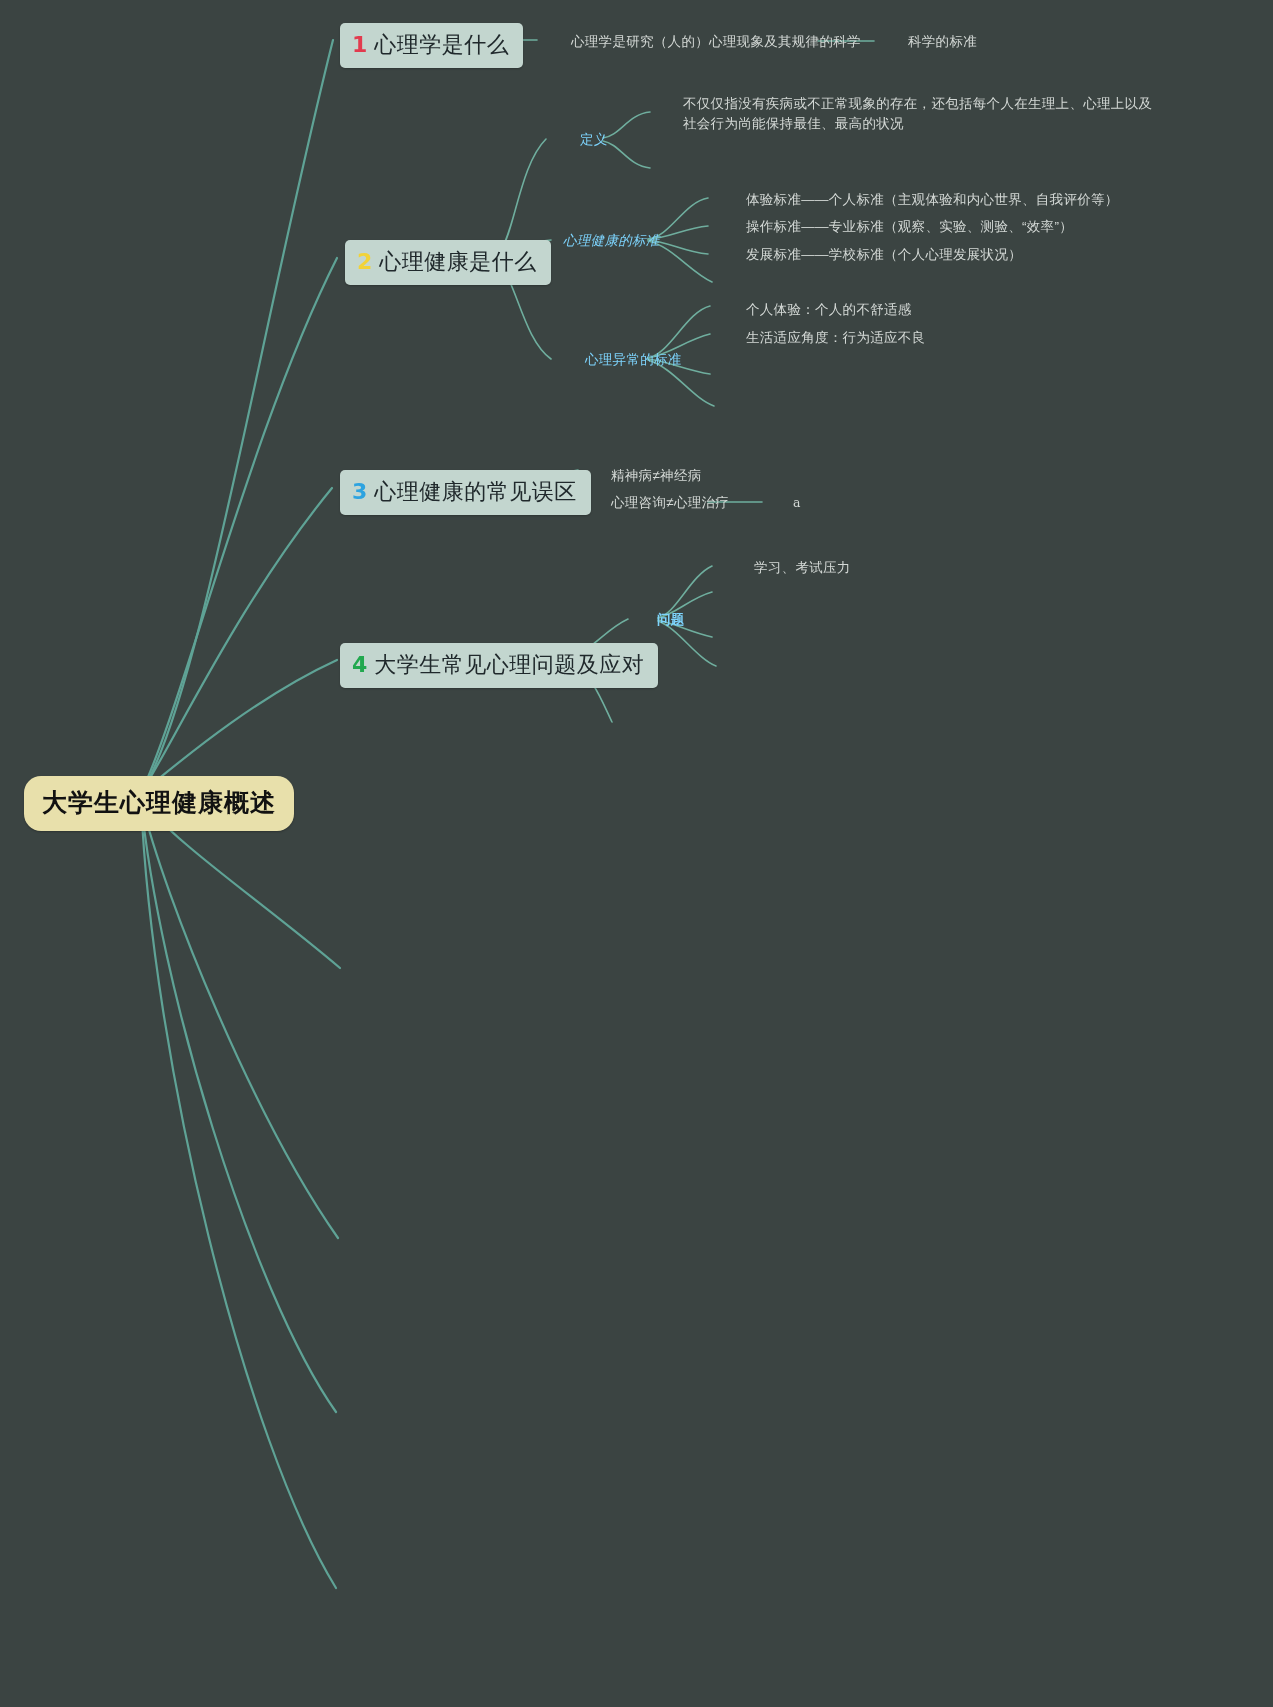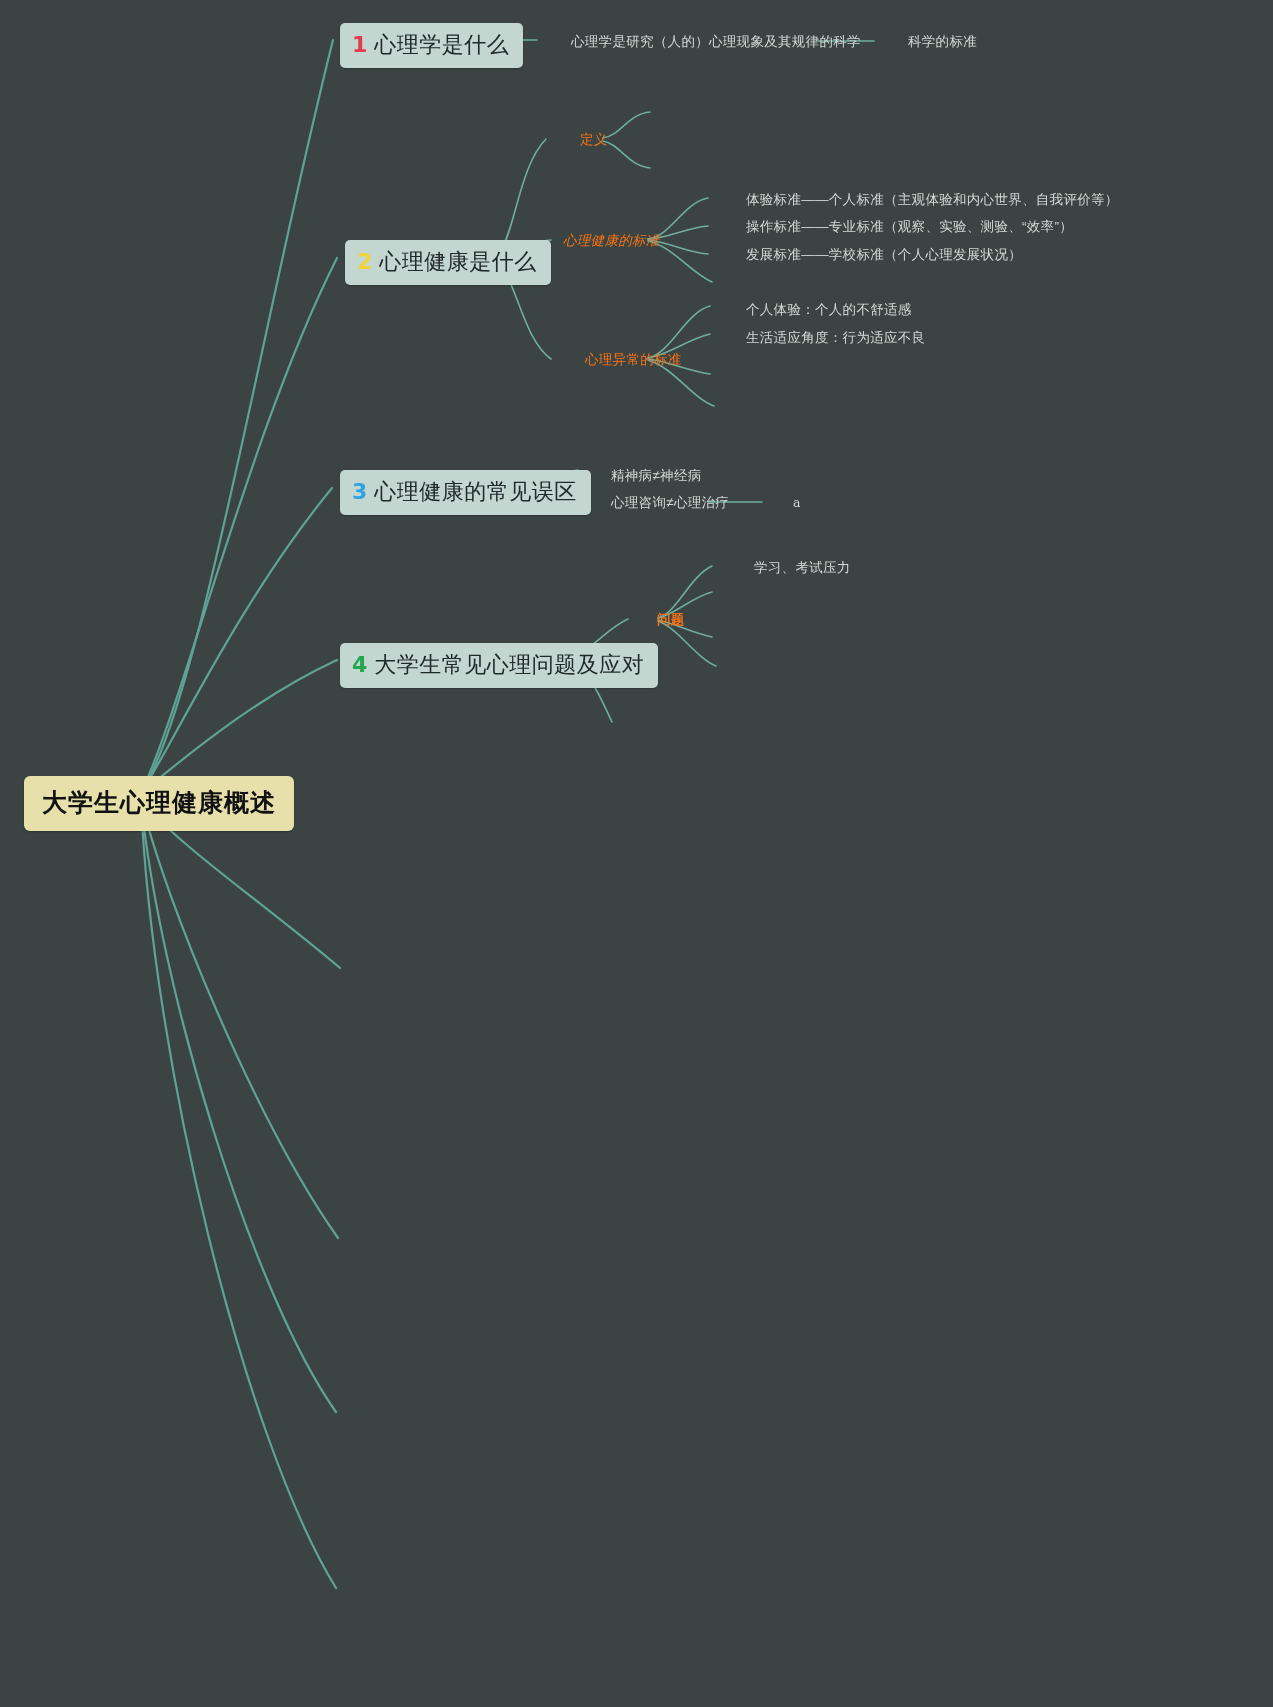--- a/index.html
+++ b/index.html
@@ -45,21 +45,21 @@
 
   
   .node {
     position: absolute;
     white-space: nowrap;
     color: #1d1d1d;
   }
 
   .root-node {
     background: #e8e0ab;
-    border-radius: 6px;
+    border-radius: 17px;
     padding: 10px 18px 12px 18px;
     font-size: 25px;
     font-weight: bold;
     letter-spacing: 1px;
     color: #121212;
     box-shadow: 0 1px 2px rgba(0,0,0,.25);
   }
 
   .topic-node {
     background: #c3d6cf;
@@ -84,21 +84,21 @@
   }
 
   .plain-node {
     font-size: 13.5px;
     color: #d4d9d6;
     line-height: 1.5;
     letter-spacing: .3px;
     margin-left: 28px;
   }
   .plain-node.mid {
-    color: #f97316;
+    color: #7dd3fc;
   }
   .plain-node.wrap {
     white-space: normal;
     width: 470px;
   }
   .plain-node.leaf-a {
     font-size: 12.5px;
     font-family: "DejaVu Serif", "Liberation Serif", serif;
     color: #d4d9d6;
   }
@@ -166,20 +166,21 @@
 
   <div class="node plain-node" style="left:880px; top:32px;">科学的标准</div>
 
   <div class="node topic-node" style="left:345px; top:240px;">
     <span class="topic-num" style="color:#f2d338;">2</span>
     <span class="topic-label">心理健康是什么</span>
   </div>
 
   <div class="node plain-node mid" style="left:552px; top:130px;">定义</div>
 
+  <div class="node plain-node wrap" style="left:655px; top:94px; width:472px;">不仅仅指没有疾病或不正常现象的存在，还包括每个人在生理上、心理上以及社会行为尚能保持最佳、最高的状况</div>
 
 
   <div class="node plain-node mid" style="left:535px; top:231px;font-style:italic;">心理健康的标准</div>
 
   <div class="node plain-node" style="left:718px; top:190px;">体验标准——个人标准（主观体验和内心世界、自我评价等）</div>
 
   <div class="node plain-node" style="left:718px; top:217px;">操作标准——专业标准（观察、实验、测验、“效率”）</div>
 
   <div class="node plain-node" style="left:718px; top:245px;">发展标准——学校标准（个人心理发展状况）</div>
 

